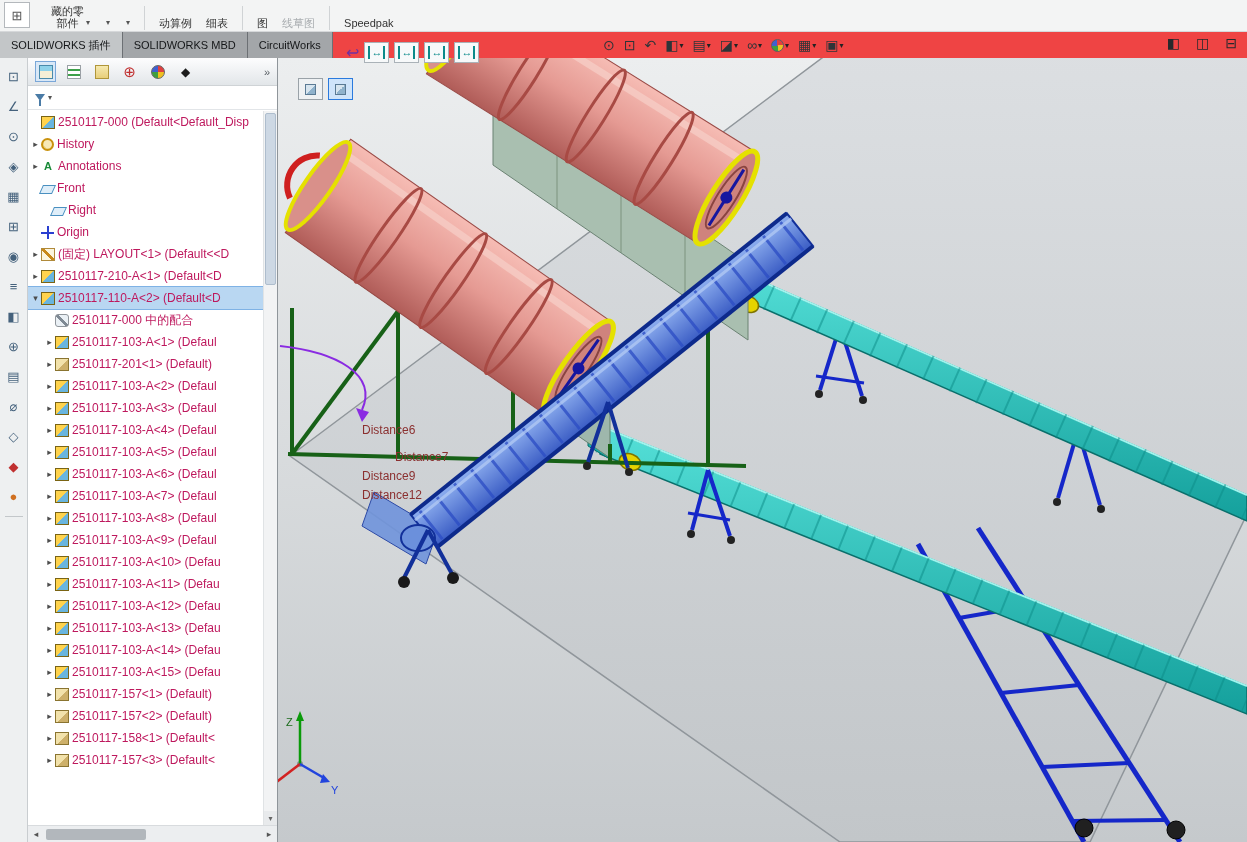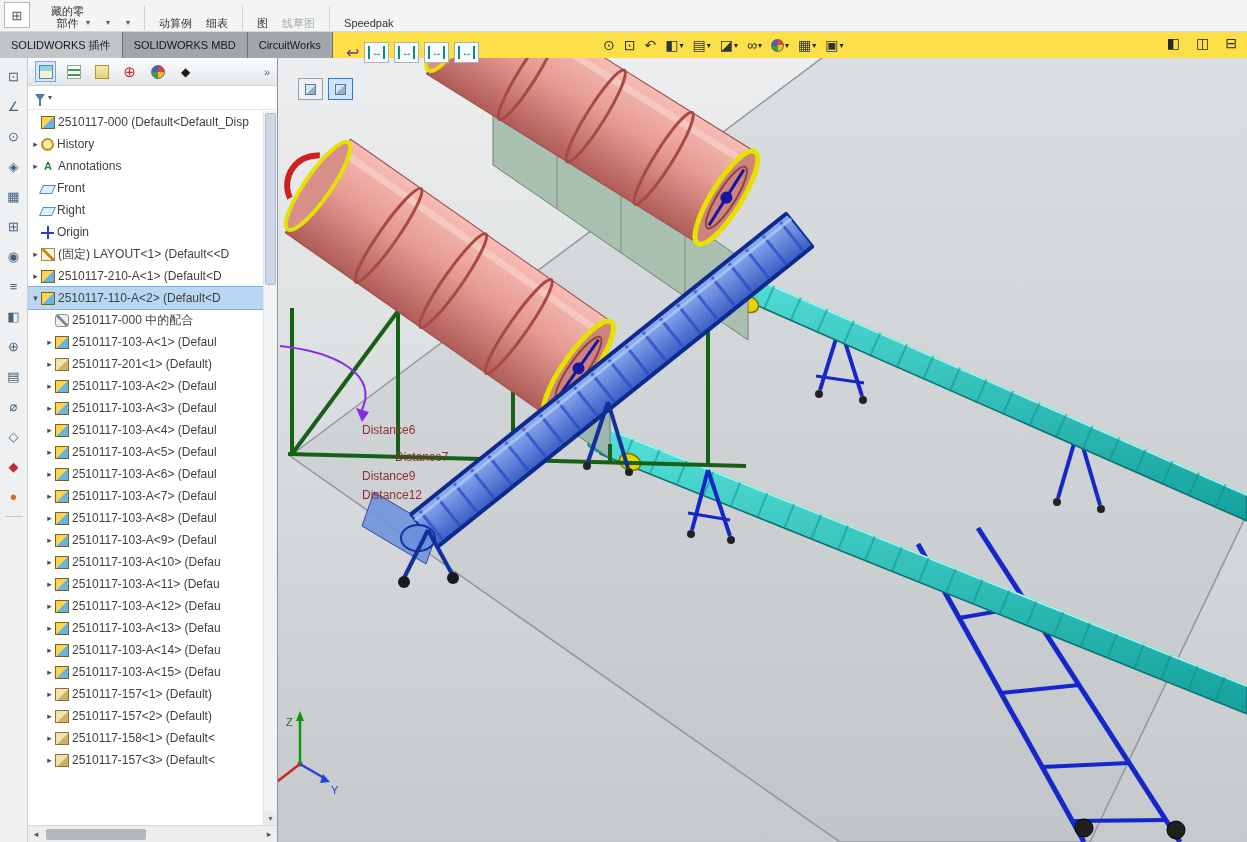--- a/index.html
+++ b/index.html
@@ -8,21 +8,21 @@
 
 
 #ribbon{position:absolute;left:0;top:0;width:1247px;height:32px;background:#f3f4f4;border-bottom:1px solid #d6d8da;display:flex;align-items:flex-end;padding:0 0 1px 44px}
 #corner-btn{position:absolute;left:4px;top:2px;width:26px;height:26px;border:1px solid #b4b8bc;background:#fff;color:#555;font-size:13px;display:flex;align-items:center;justify-content:center}
 .rbtn{display:flex;align-items:flex-end;gap:2px;padding:1px 7px;color:#333;font-size:11px;line-height:12px;white-space:pre-line;text-align:center}
 .rbtn.disabled{color:#a9adb0}
 .rcaret{font-size:8px;color:#555;line-height:12px}
 .rsep{width:1px;height:24px;background:#d0d3d5;margin:0 7px;align-self:flex-end}
 
 
-#tabbar{position:absolute;left:0;top:32px;width:1247px;height:26px;background:#fde047;display:flex;align-items:stretch}
+#tabbar{position:absolute;left:0;top:32px;width:1247px;height:26px;background:#ef4444;display:flex;align-items:stretch}
 .cmtab{padding:0 11px;font-size:11px;color:#141618;background:#a3a6a9;border-right:1px solid #6c7074;display:flex;align-items:center}
 .cmtab.active{background:#c3c6c8}
 #headsup{position:absolute;left:600px;top:33px;height:24px;display:flex;gap:3px;align-items:center}
 .hbtn{display:flex;align-items:center;padding:1px 3px}
 .hglyph{font-size:14px;color:#2e3438;line-height:16px}
 .pie{width:13px;height:13px;border-radius:50%;background:conic-gradient(#e04040 0 25%,#f0c020 0 50%,#3f9f3f 0 75%,#4060d0 0);border:1px solid #5c5f62}
 .hcaret{font-size:8px;color:#222;margin-left:1px}
 #pane-icons{position:absolute;right:10px;top:35px;display:flex;gap:16px}
 .pbtn{font-size:14px;color:#26292c}
 
@@ -54,21 +54,21 @@
 .pt-pen::before{content:"◆"}
 #panel-flyout{margin-left:auto;color:#5a6066;font-size:11px}
 #filter-row{height:24px;border-bottom:1px solid #e2e5e8;display:flex;align-items:center;padding:0 7px;gap:3px}
 .funnel{width:0;height:0;border-left:5px solid transparent;border-right:5px solid transparent;border-top:7px solid #4a7ba6;position:relative}
 .funnel::after{content:"";position:absolute;left:-1px;top:-1px;width:2px;height:6px;background:#4a7ba6}
 .fcaret{font-size:8px;color:#555}
 #tree{position:absolute;top:53px;bottom:17px;left:0;right:14px;overflow:hidden;font-size:12px}
 .trow{height:22px;display:flex;align-items:center;white-space:nowrap;padding-left:2px;overflow:hidden}
 .trow.sel{background:#b9d7f2;outline:1px solid #7fb2e5}
 .exp{width:11px;font-size:9px;color:#4c4c4c;flex:none;text-align:center}
-.tlabel{margin-left:3px;color:#404040}
+.tlabel{margin-left:3px;color:#be185d}
 .ic{width:14px;height:13px;flex:none;display:inline-block;position:relative}
 .ic-history{width:13px;height:13px;border:2px solid #c9920e;border-radius:50%;background:radial-gradient(circle at 55% 40%,#f7e9b8 0 60%,#eed98e 60%)}
 .ic-sensor{width:13px;height:13px;border:2px solid #23969b;border-radius:50%;background:radial-gradient(#23969b 0 28%,#e8f6f7 30%)}
 .ic-annot{color:#188a38;font-weight:700;font-size:11px;line-height:13px;text-align:center}
 .ic-annot::before{content:"A"}
 .ic-plane{width:13px;height:9px;margin-top:2px;border:1.5px solid #4a90c0;background:rgba(150,200,235,.3);transform:skewX(-24deg)}
 .ic-origin{width:13px;height:13px;background:linear-gradient(#2a3fd0,#2a3fd0) 6px 0/2px 100% no-repeat,linear-gradient(#2a3fd0,#2a3fd0) 0 6px/100% 2px no-repeat}
 .ic-sketch{border:1px solid #b08a3a;background:linear-gradient(45deg,transparent 42%,#c8881a 42% 58%,transparent 58%),#fbf4dd}
 .ic-asm{border:1px solid #7a6414;background:linear-gradient(135deg,#ffd34d 0 52%,#69b5de 52%)}
 .ic-part{border:1px solid #8a7430;background:linear-gradient(135deg,#f2e2ab 0 55%,#cdb06a 55%)}
@@ -240,21 +240,21 @@
           <div class="trow" style="padding-left: 2px;">
             <span class="exp">▸</span>
             <span class="ic ic-annot"></span>
             <span class="tlabel">Annotations</span>
           </div>
           <div class="trow" style="padding-left: 2px;">
             <span class="exp"></span>
             <span class="ic ic-plane"></span>
             <span class="tlabel">Front</span>
           </div>
-          <div class="trow" style="padding-left: 2px;">
+          <div class="trow" style="padding-left: 13px;">
             <span class="exp"></span>
             <span class="ic ic-plane"></span>
             <span class="tlabel">Right</span>
           </div>
           <div class="trow" style="padding-left: 2px;">
             <span class="exp"></span>
             <span class="ic ic-origin"></span>
             <span class="tlabel">Origin</span>
           </div>
           <div class="trow" style="padding-left: 2px;">

